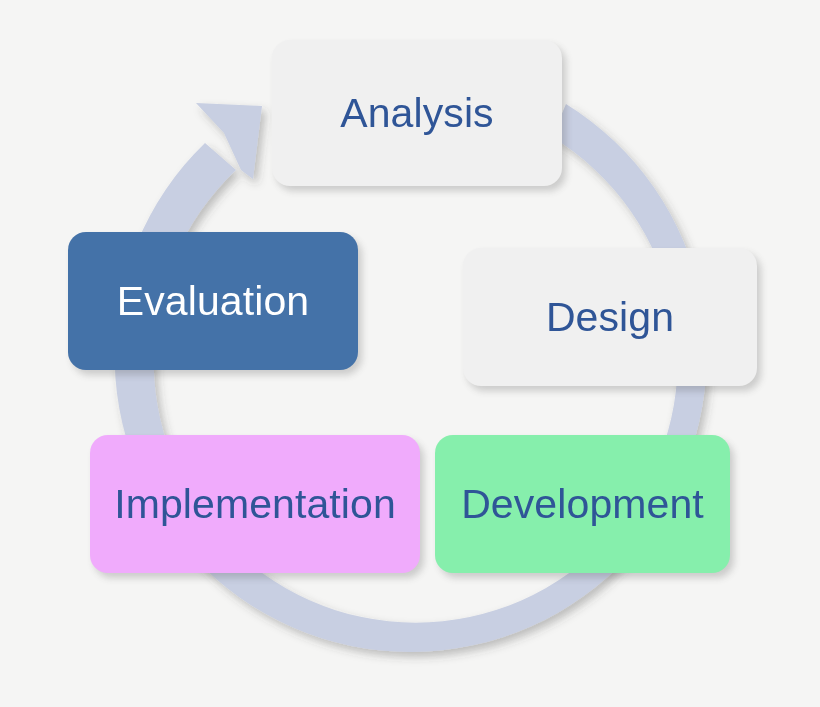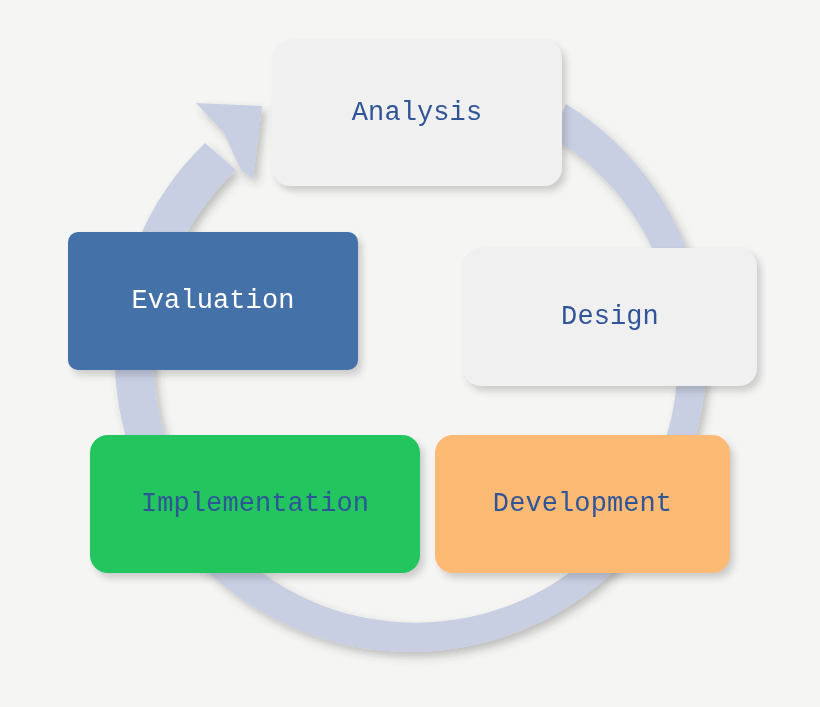--- a/index.html
+++ b/index.html
@@ -31,37 +31,36 @@
   .node {
     position: absolute;
     display: flex;
     align-items: center;
     justify-content: center;
     border-radius: 18px;
     box-sizing: border-box;
     box-shadow: 4px 5px 7px rgba(60, 60, 60, 0.22);
   }
   .node-label {
-    font-family: Liberation Mono, monospace;
-    font-size: 27px;
+    font-family: Liberation Sans, sans-serif;
+    font-size: 41px;
     font-weight: 400;
     letter-spacing: 0.1px;
     line-height: 1;
     white-space: nowrap;
     user-select: none;
   }
   .node.plain {
     background: #f0f0f0;
   }
   .node.plain .node-label {
     color: #2f5597;
   }
   .node.highlight {
     background: #4472a8;
-    border-radius: 10px;
   }
   .node.highlight .node-label {
     color: #ffffff;
   }
   
   #node-analysis       { left: 272px; top: 40px;  width: 290px; height: 146px; }
   #node-design         { left: 463px; top: 248px; width: 294px; height: 138px; }
   #node-development    { left: 435px; top: 435px; width: 295px; height: 138px; }
   #node-implementation { left: 90px;  top: 435px; width: 330px; height: 138px; }
   #node-evaluation     { left: 68px;  top: 232px; width: 290px; height: 138px; }
@@ -95,25 +94,25 @@
   </svg>
 
   <div id="node-analysis" class="node plain" style="background: rgb(240, 240, 240);">
     <span class="node-label" style="color: rgb(47, 85, 151);">Analysis</span>
   </div>
 
   <div id="node-design" class="node plain" style="background: rgb(240, 240, 240);">
     <span class="node-label" style="color: rgb(47, 85, 151);">Design</span>
   </div>
 
-  <div id="node-development" class="node plain" style="background: #fdba74;">
+  <div id="node-development" class="node plain" style="background: #86efac;">
     <span class="node-label" style="color: rgb(47, 85, 151);">Development</span>
   </div>
 
-  <div id="node-implementation" class="node plain" style="background: #22c55e;">
+  <div id="node-implementation" class="node plain" style="background: #f0abfc;">
     <span class="node-label" style="color: rgb(47, 85, 151);">Implementation</span>
   </div>
 
   <div id="node-evaluation" class="node highlight" style="background: rgb(68, 114, 168);">
     <span class="node-label" style="color: rgb(255, 255, 255);">Evaluation</span>
   </div>
 
 </div>
 
 </body></html>

